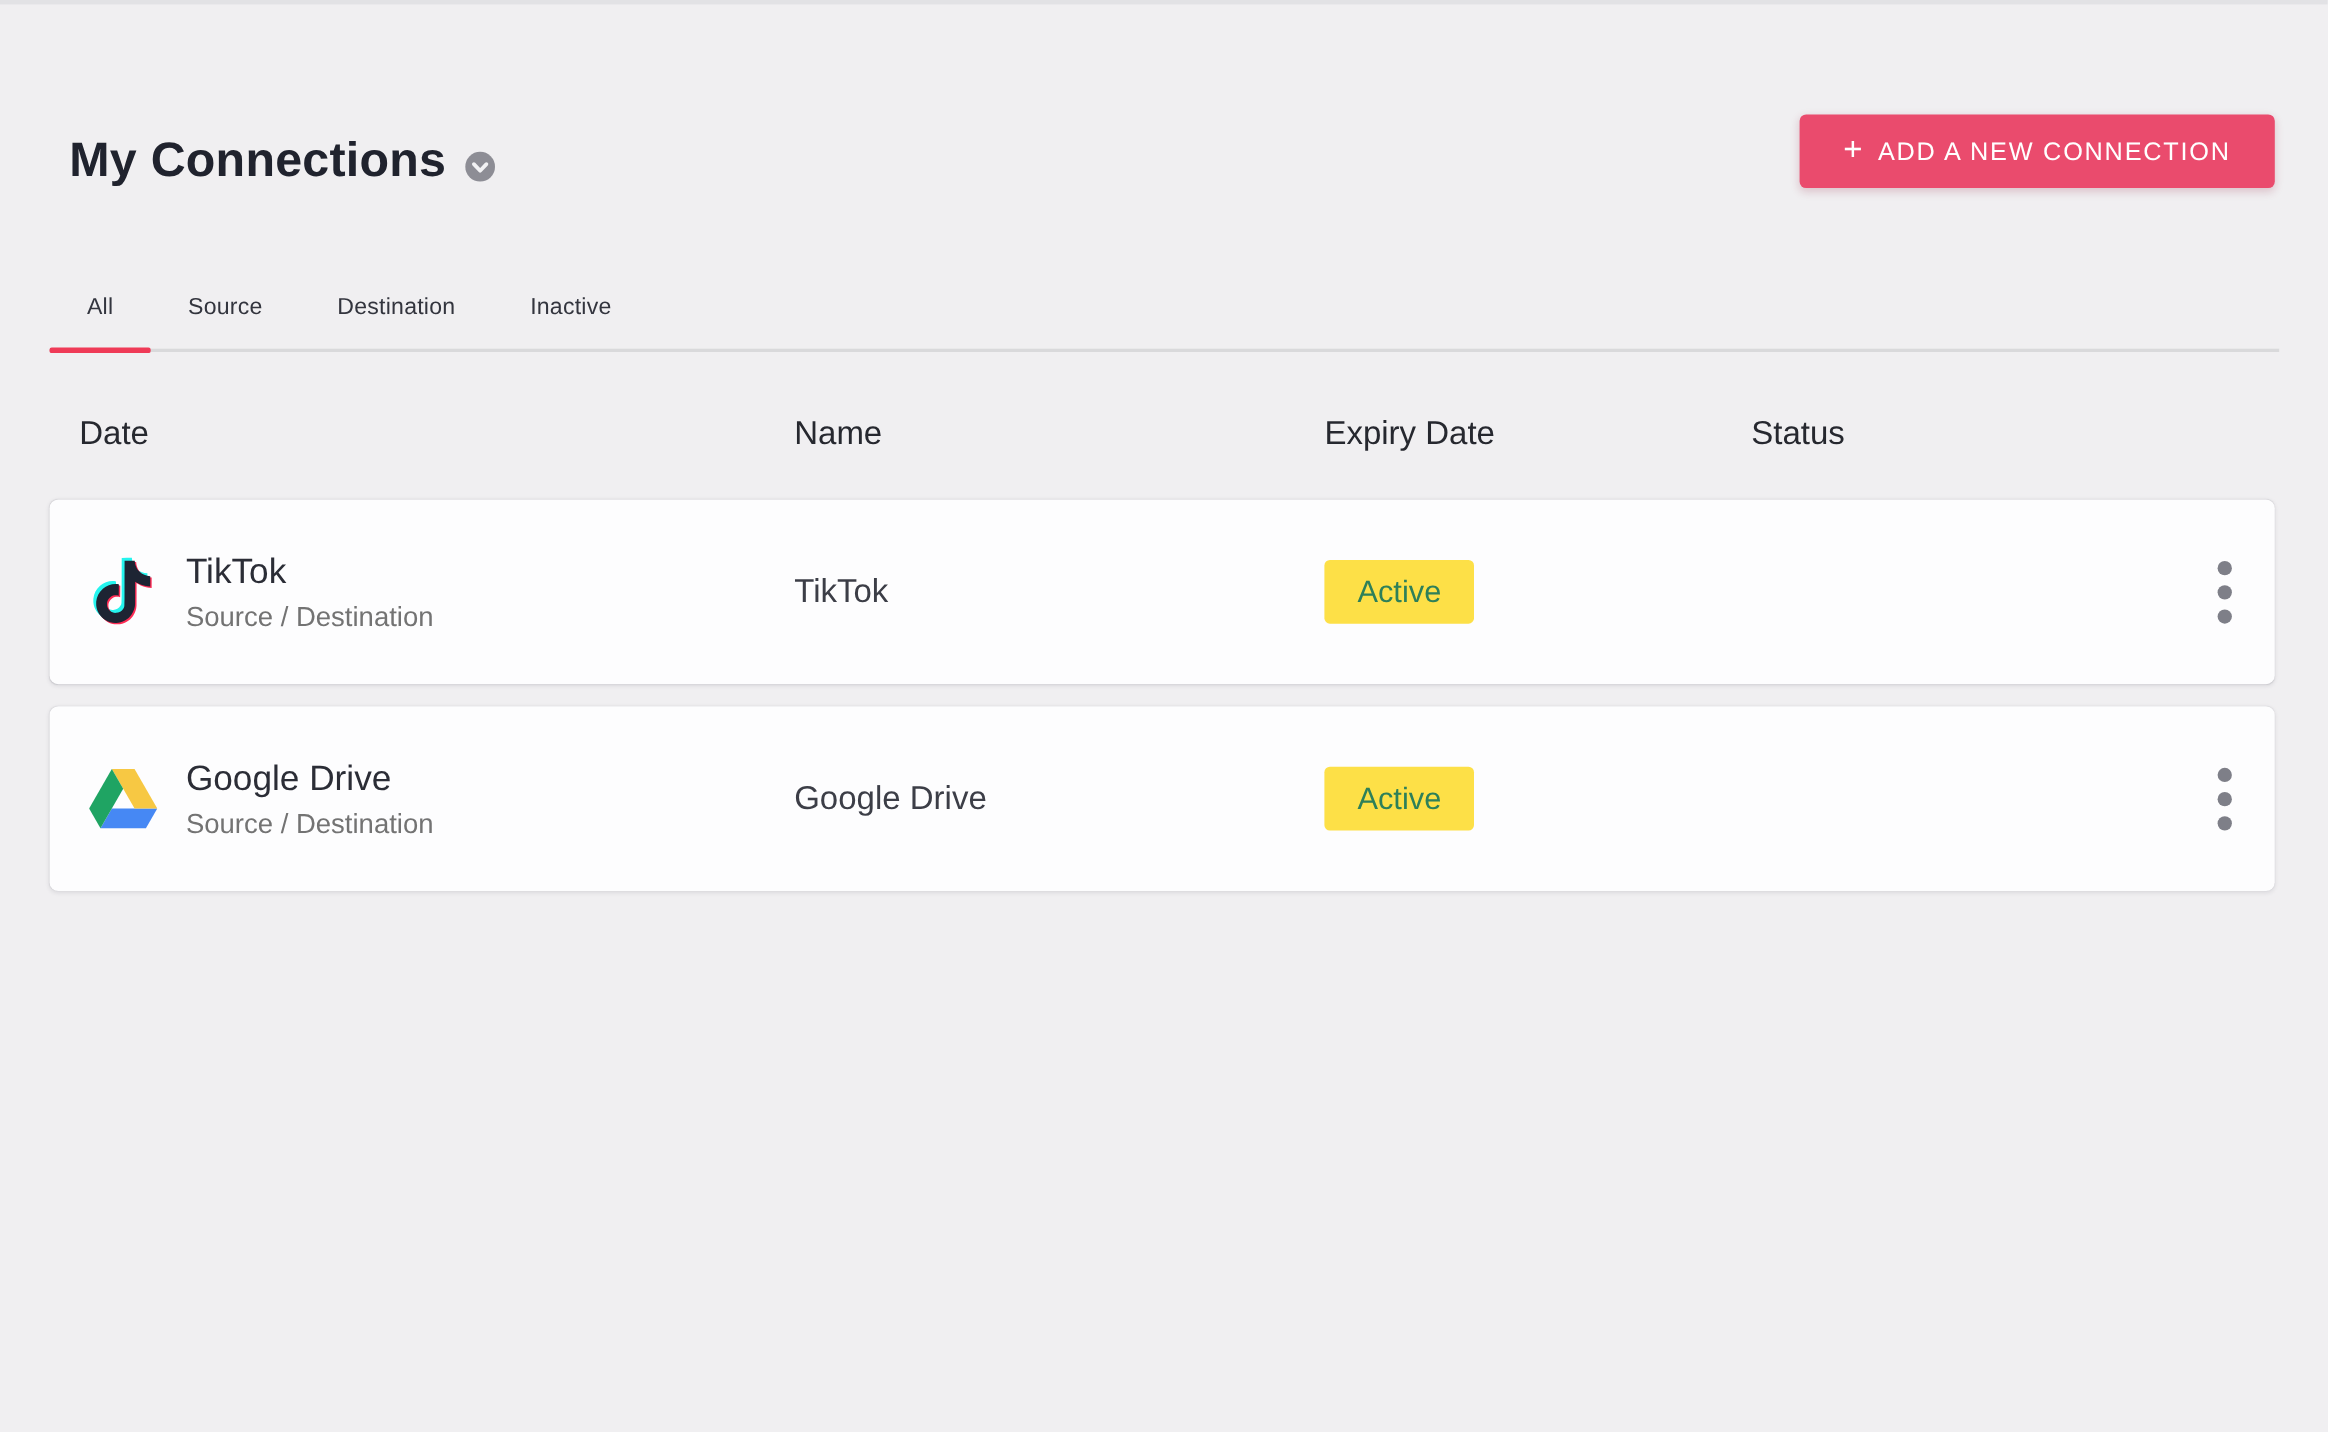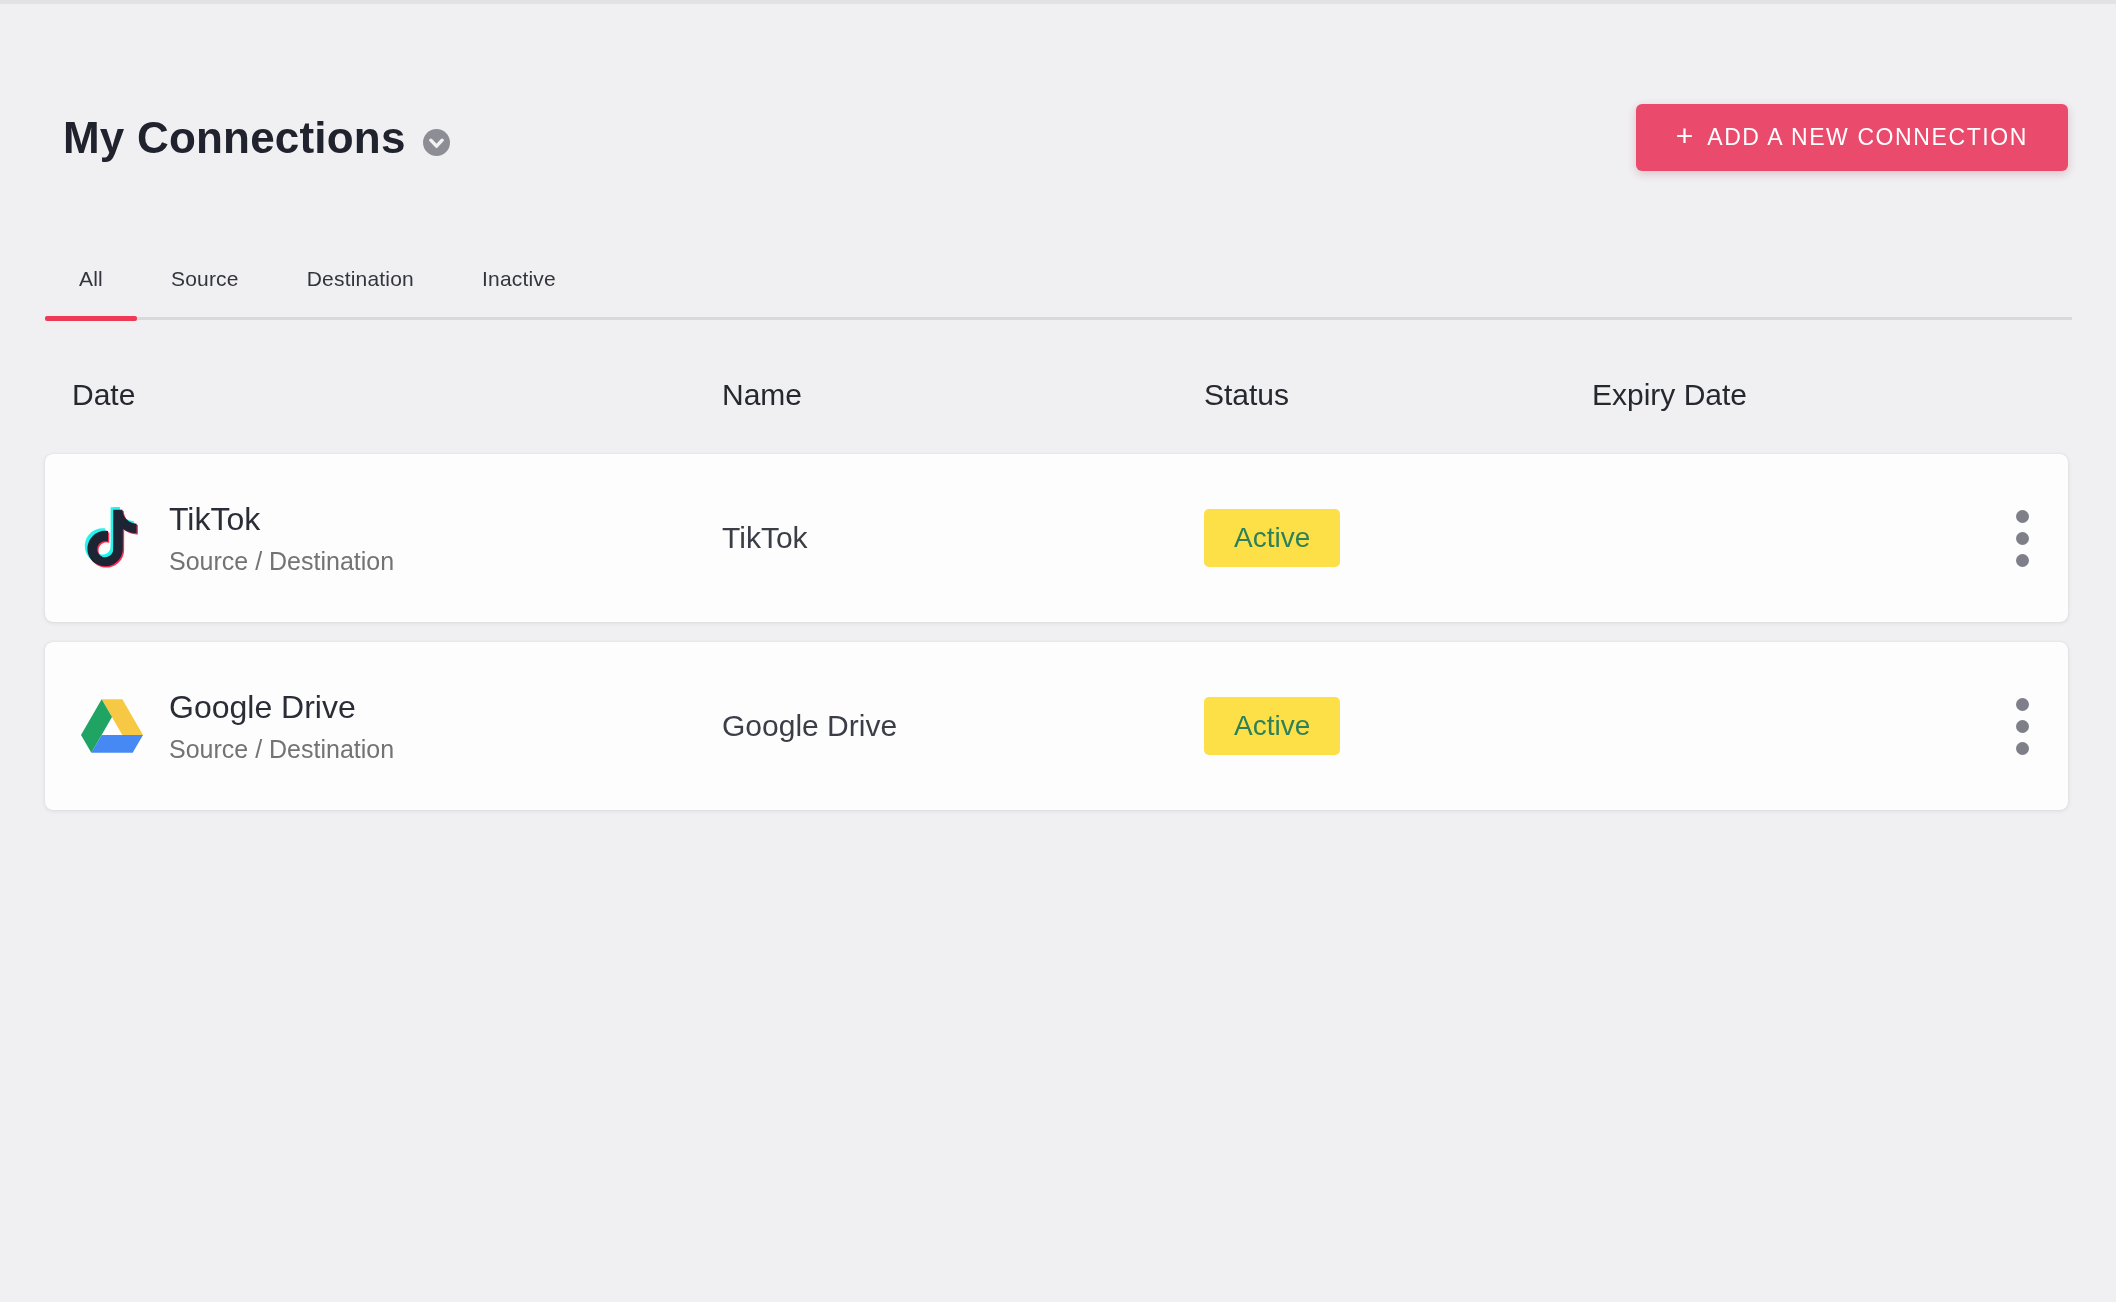--- a/index.html
+++ b/index.html
@@ -8,21 +8,21 @@
     font-family: "Liberation Sans", "DejaVu Sans", sans-serif;
     background: #f0eff1;
     color: #22242e;
     overflow: hidden;
   }
   .app { width: 2116px; height: 1302px; position: relative; background: #f0eff1; }
   .top-edge { height: 4px; width: 100%; background: #e2e2e5; }
 
   
   .page-header {
-    display: flex; align-items: center; justify-content: space-between;
+    display: flex; align-items: flex-end; justify-content: space-between;
     margin: 100px 48px 0 63px;
   }
   .title-wrap { display: flex; align-items: center; gap: 16px; }
   .page-title {
     font-size: 44px; font-weight: 600; color: #20232e; letter-spacing: 0.2px;
   }
   .title-check { margin-top: 10px; display: inline-flex; }
   .add-btn {
     display: inline-flex; align-items: center; gap: 14px;
     background: #ea4b6d; color: #ffffff; border: none; cursor: pointer;
@@ -114,22 +114,22 @@
   <div class="tabs">
     <div class="tab active">All</div>
     <div class="tab">Source</div>
     <div class="tab">Destination</div>
     <div class="tab">Inactive</div>
   </div>
 
   <div class="thead">
     <div class="th type">Date</div>
     <div class="th">Name</div>
+    <div class="th">Expiry Date</div>
     <div class="th">Status</div>
-    <div class="th">Expiry Date</div>
     <div class="th"></div>
   </div>
 
   <div class="rows">
 
     <div class="row-card">
       <div class="cell-type">
         <span class="conn-icon">
           <svg width="58" height="66" viewBox="0 0 24 28">
             <g transform="translate(0,2)">

